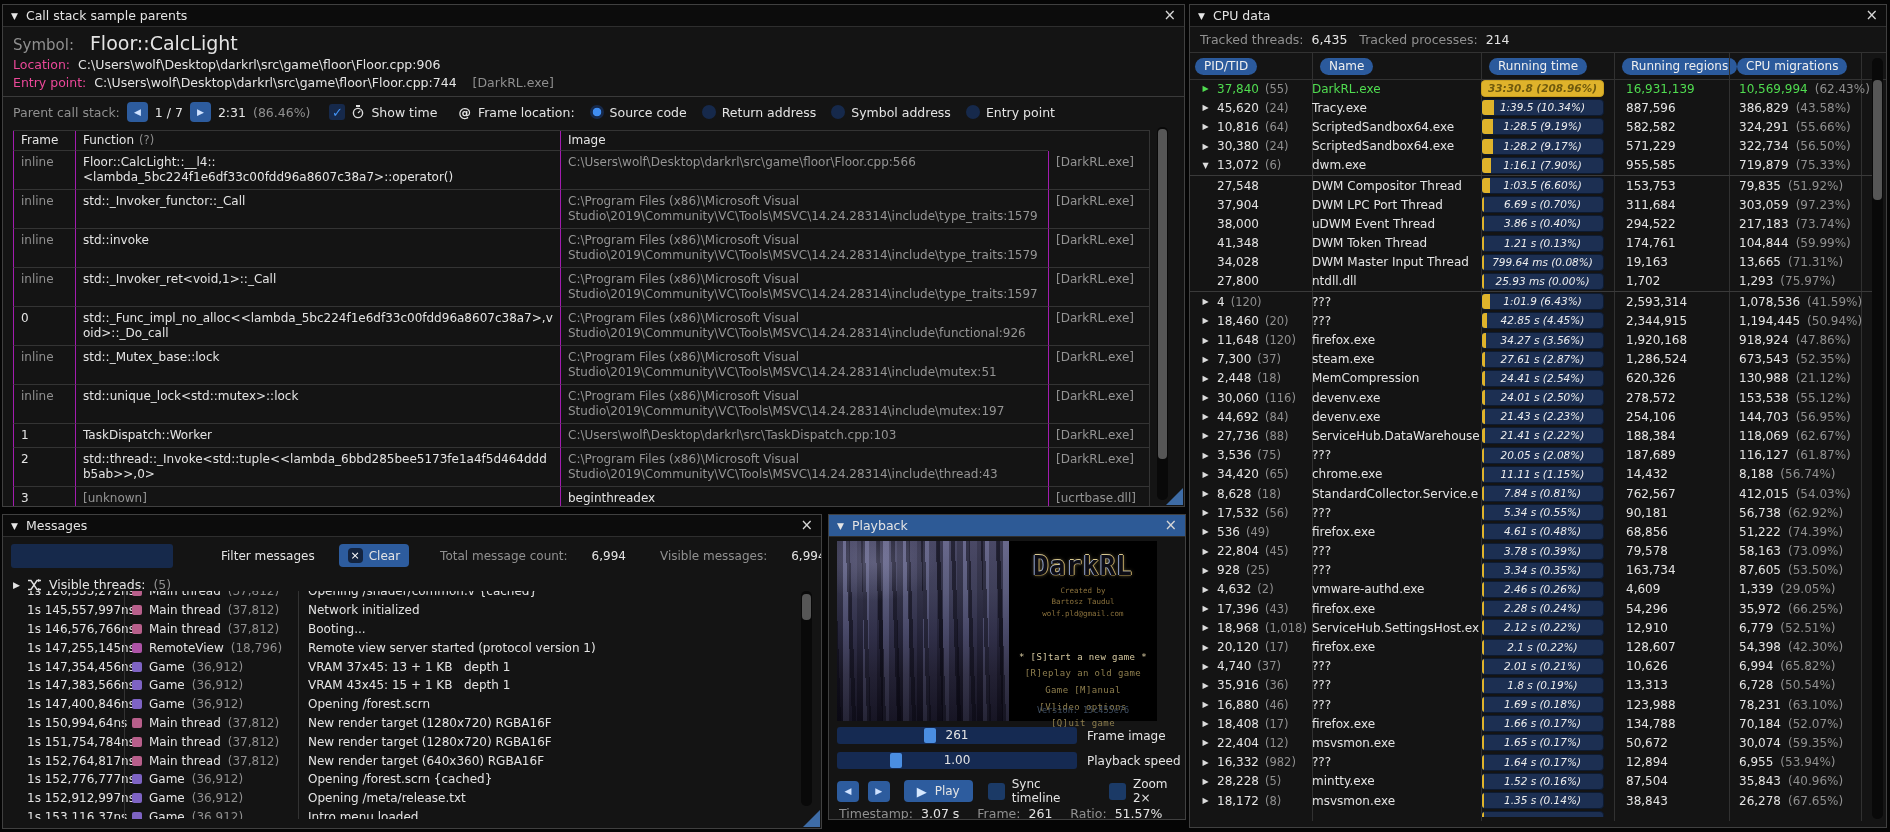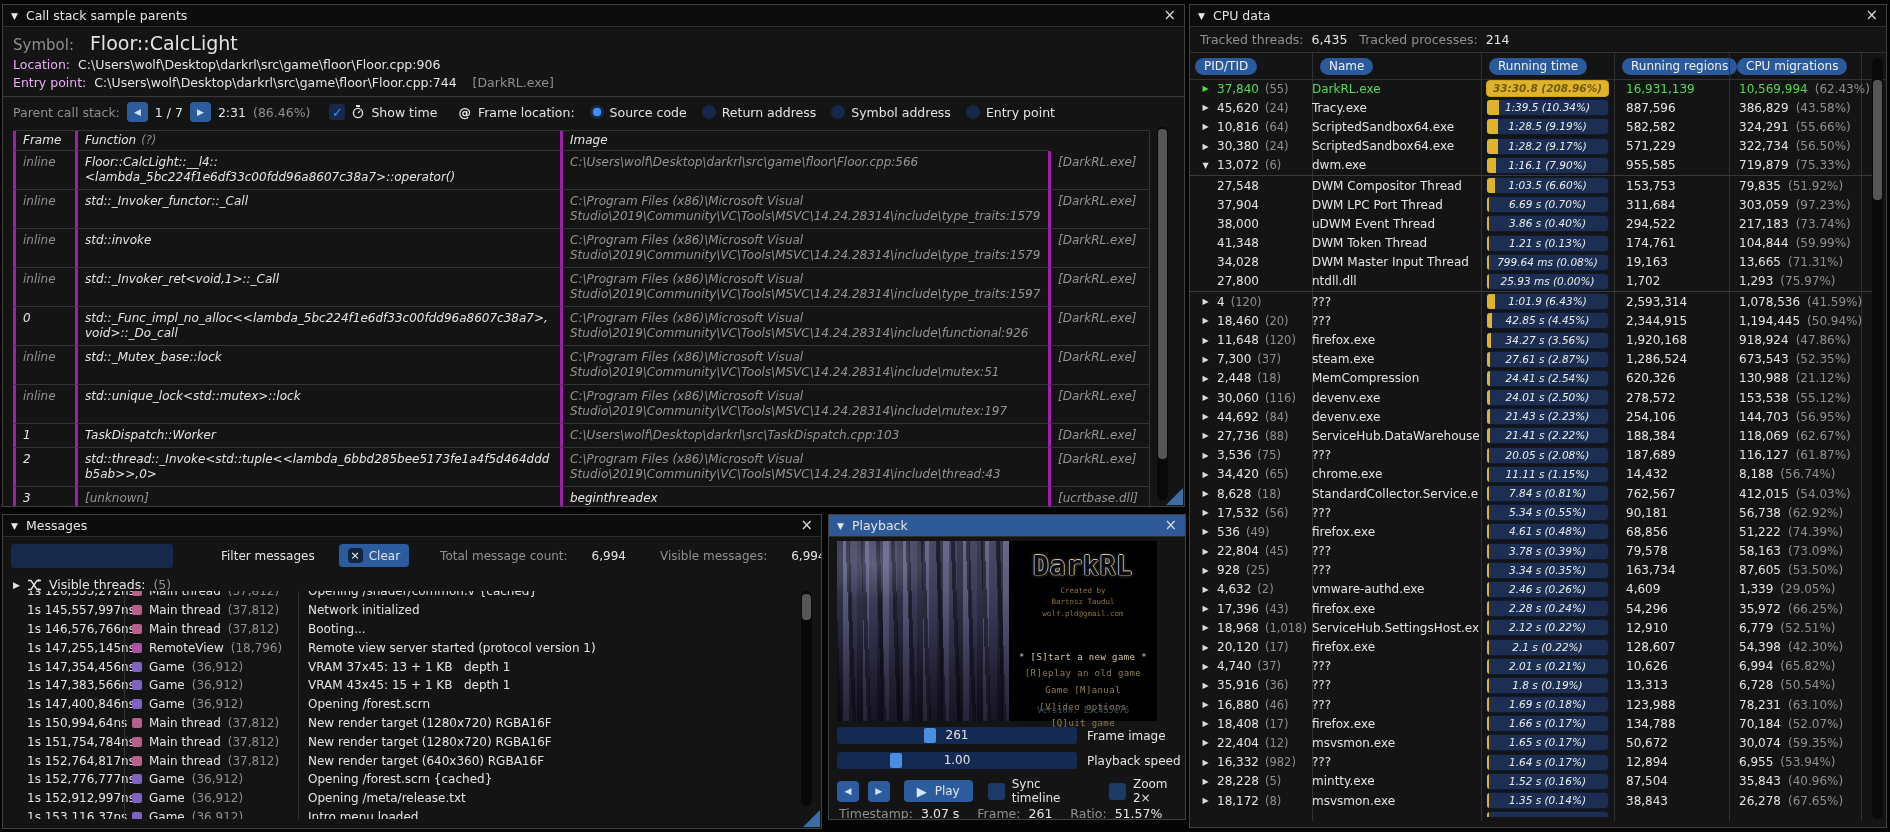--- a/index.html
+++ b/index.html
@@ -12,33 +12,33 @@
   .tb-title{font-size:12.5px;}
   .tb-close{margin-left:auto;color:#d6d6d6;font-size:15px;line-height:1;}
   .gray{color:#909090;}
   
   #callstack{left:2px;top:4px;width:1183px;height:503px;}
   .cs-body{position:absolute;left:0;right:0;top:21px;bottom:0;padding:3px 10px;}
   .sym-row{margin:3px 0 1px;}
   .sym-label{font-size:15px;color:#8f8f8f;margin-right:16px;}
   .sym-val{font-size:19px;}
   .meta-row{margin:3px 0;font-size:12.5px;}
-  .meta-label{color:#f0abfc;margin-right:8px;}
+  .meta-label{color:#ec4899;margin-right:8px;}
   .meta-img{color:#8f8f8f;margin-left:16px;}
   .hsep{border-top:1px solid #3a3a3a;margin:6px -10px 5px;}
   .pcs-row{display:flex;align-items:center;gap:7px;font-size:12.5px;margin:4px 0 8px;}
   .nav-btn{width:21px;height:20px;border-radius:4px;background:#2d5c9e;color:#cfe2ff;font-size:9px;display:flex;align-items:center;justify-content:center;}
   .cbx{width:16px;height:16px;border-radius:3px;background:#16294b;color:#4293f5;font-size:13px;font-weight:700;display:flex;align-items:center;justify-content:center;line-height:1;margin-left:12px;}
   .at-icon{font-weight:700;margin-left:14px;}
   .radio-group{display:flex;align-items:center;gap:6px;margin-left:8px;}
   .radio{width:14px;height:14px;border-radius:50%;background:#16294b;}
   .radio.sel{background:radial-gradient(circle at 50% 50%,#3f8df2 0 4px,#16294b 4.6px);}
   .cs-table{margin-right:24px;border-top:1px solid #343434;border-right:1px solid #343434;}
   .cs-row,.cs-head{display:grid;grid-template-columns:62px 485px 488px 1fr;}
-  .cs-cell{border-left:3px solid #a21caf;border-bottom:1px solid #343434;padding:4px 7px;font-size:12px;line-height:15px;overflow-wrap:anywhere;font-style:italic;}
+  .cs-cell{border-left:1px solid #a21caf;border-bottom:1px solid #343434;padding:4px 7px;font-size:12px;line-height:15px;overflow-wrap:anywhere;}
   .cs-head .cs-cell{padding:2px 7px;}
   .c-loc,.c-img{color:#949494;}
   .hint{color:#8f8f8f;margin-left:5px;font-size:11.5px;}
   .vbar{position:absolute;width:11px;border-radius:5px;background:#090909;}
   .vthumb{position:absolute;left:1px;width:9px;border-radius:4px;background:#565656;}
   .grip{position:absolute;right:1px;bottom:1px;width:0;height:0;border-left:17px solid transparent;border-bottom:17px solid #3e6ca6;}
   
   #messages{left:2px;top:514px;width:820px;height:315px;}
   .msg-controls{display:flex;align-items:center;gap:24px;padding:5px 8px;height:27px;white-space:nowrap;overflow:hidden;}
   .filter-input{width:196px;height:24px;background:#16294b;border:none;border-radius:3px;color:#e4e4e4;padding:0 6px;font:12px "DejaVu Sans","Liberation Sans",sans-serif;}
@@ -88,21 +88,21 @@
   .pill{justify-self:start;margin-left:8px;background:#2b5a9c;border-radius:9px;padding:1px 9px 2px;font-size:12px;color:#efefef;white-space:nowrap;}
   .pill:first-child{margin-left:5px;}
   .cpu-rows{position:absolute;left:0;right:13px;top:74px;bottom:10px;overflow:hidden;}
   .cpu-row{display:grid;grid-template-columns:122px 169px 133px 115px 1fr;height:19.2px;align-items:center;font-size:12px;}
   .cpu-row.sep-top{border-top:1px solid #3a3a3a;}
   .c-pid{display:flex;align-items:center;gap:6px;padding-left:10px;white-space:nowrap;overflow:hidden;}
   .tree-arrow{width:11px;font-size:8px;color:#dcdcdc;text-align:center;flex:none;}
   .cnt{font-size:11.5px;}
   .c-name{white-space:nowrap;overflow:hidden;padding-right:3px;}
   .c-time{display:flex;align-items:center;}
-  .bar{position:relative;width:121px;height:15px;margin-left:5px;background:#1c2f52;border:1px solid #0d1a30;border-radius:4px;overflow:hidden;flex:none;}
+  .bar{position:relative;width:121px;height:15px;background:#1c2f52;border:1px solid #0d1a30;border-radius:4px;overflow:hidden;flex:none;}
   .fill{position:absolute;left:0;top:0;bottom:0;background:#dfb32b;}
   .bar-label{position:absolute;inset:0;text-align:center;font-size:10.5px;font-style:italic;line-height:14px;color:#ececec;white-space:nowrap;}
   .bar.gold{background:#dfb32b;border-color:#caa121;}
   .bar.gold .bar-label{color:#6f5a0e;font-weight:700;}
   .c-reg{padding-left:12px;white-space:nowrap;overflow:hidden;}
   .c-mig{padding-left:10px;display:flex;gap:7px;white-space:nowrap;overflow:hidden;}
   .cpu-row.green .pid-v,.cpu-row.green .c-name,.cpu-row.green .c-reg,.cpu-row.green .mig-v,.cpu-row.green .tree-arrow{color:#50dc50;}
   .vline{position:absolute;top:47px;bottom:6px;width:1px;background:#313131;}
 </style>
 </head>

